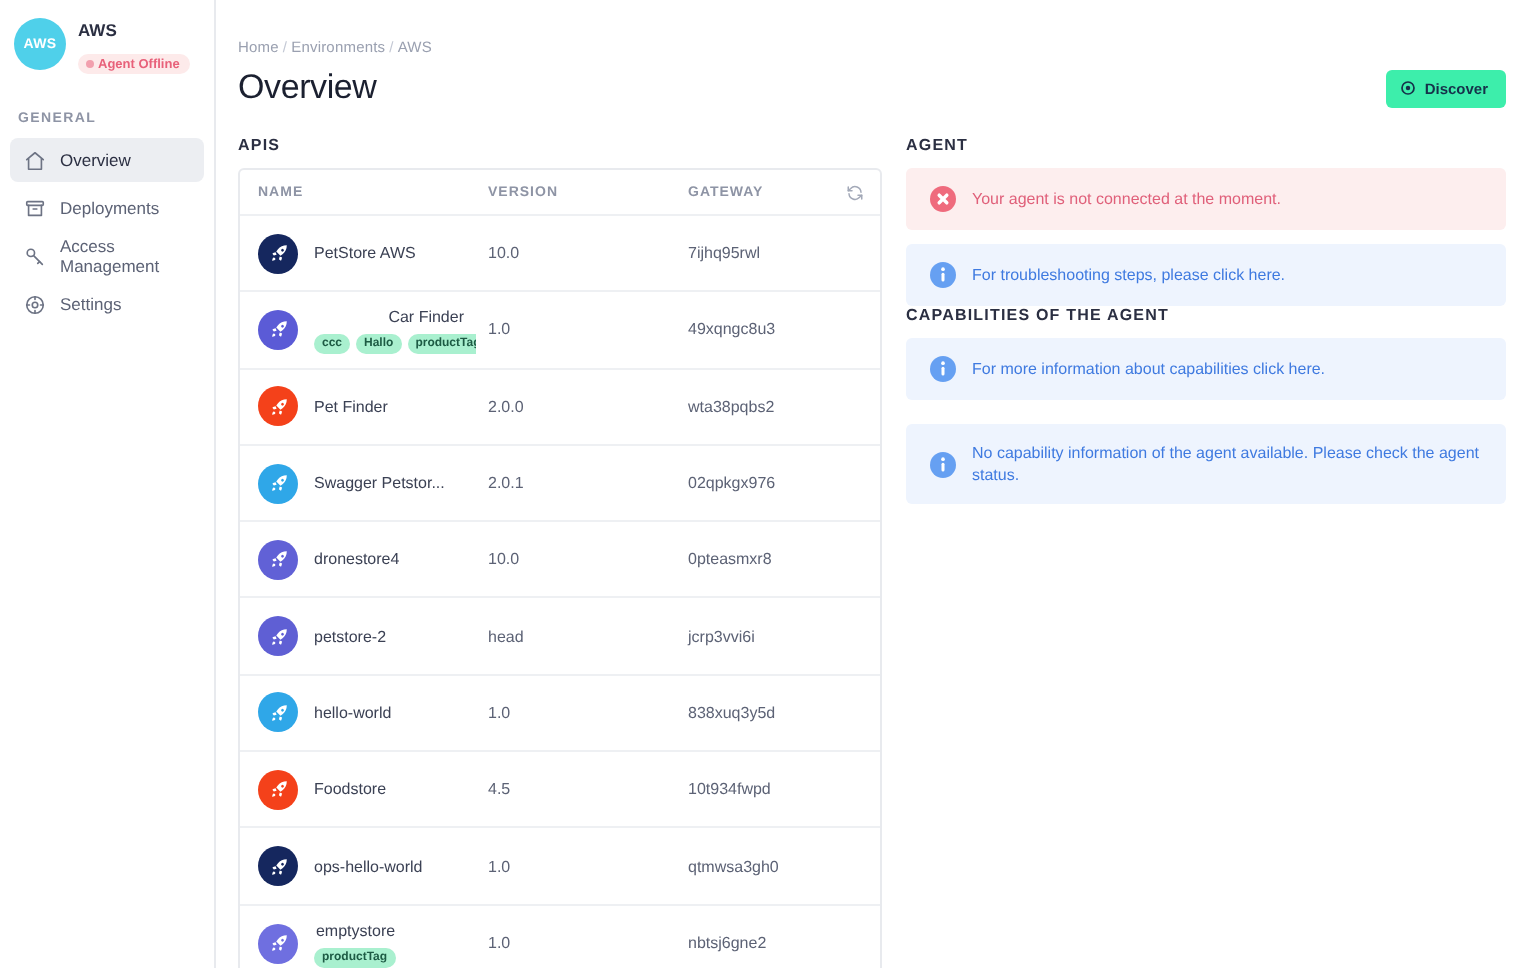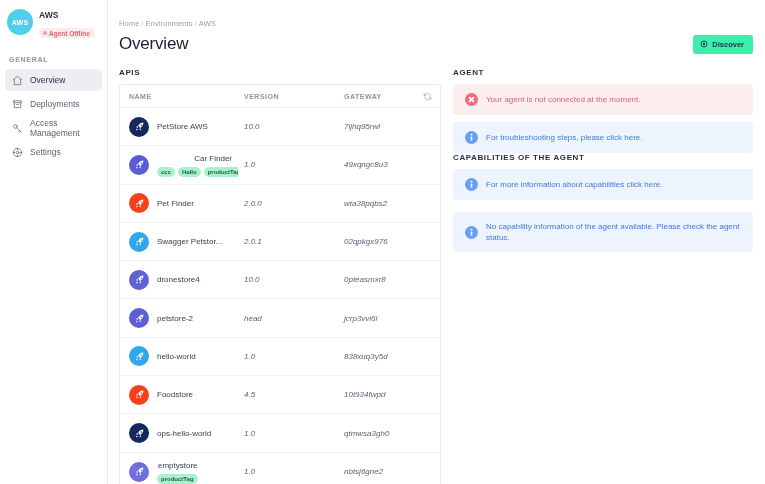--- a/index.html
+++ b/index.html
@@ -107,21 +107,21 @@
   }
   .avatar-rocket svg { width: 11px; height: 11px; display: block; }
   .name-wrap { min-width: 0; }
   .api-name { font-size: 8px; color: #3b4154; white-space: nowrap; overflow: hidden; text-overflow: ellipsis; line-height: 11px; text-align: right; }
   .tags { display: flex; gap: 3px; margin-top: 2.5px; white-space: nowrap; }
   .tag {
     background: #a9f0cf; color: #1d5b44;
     border-radius: 7px; padding: 1px 4px;
     font-size: 6px; font-weight: bold; line-height: 8px;
   }
-  .cellval { font-size: 8px; color: #5c6275; font-style: italic; }
+  .cellval { font-size: 8px; color: #5c6275; }
 
   
   .alerts { display: flex; flex-direction: column; gap: 7px; }
   .alert {
     display: flex; align-items: center; gap: 8px;
     border-radius: 3px; padding: 9px 12px;
     font-size: 8px; line-height: 11px;
   }
   .alert-danger { background: #fdeeee; color: #e0607a; }
   .alert-info   { background: #eef4fe; color: #3f7ae0; }

